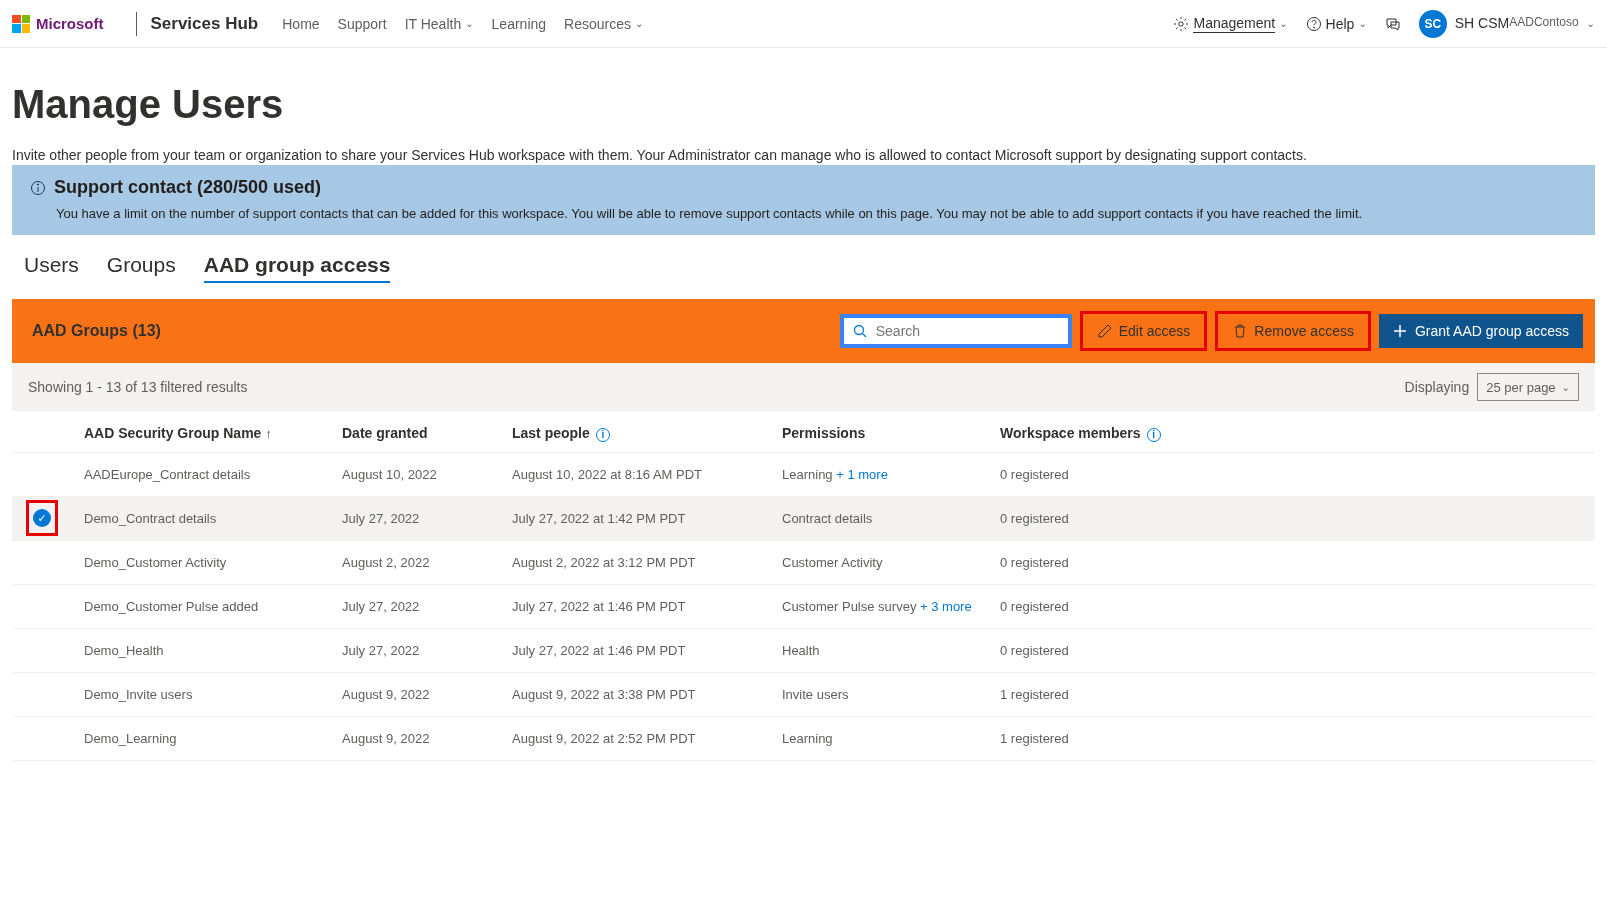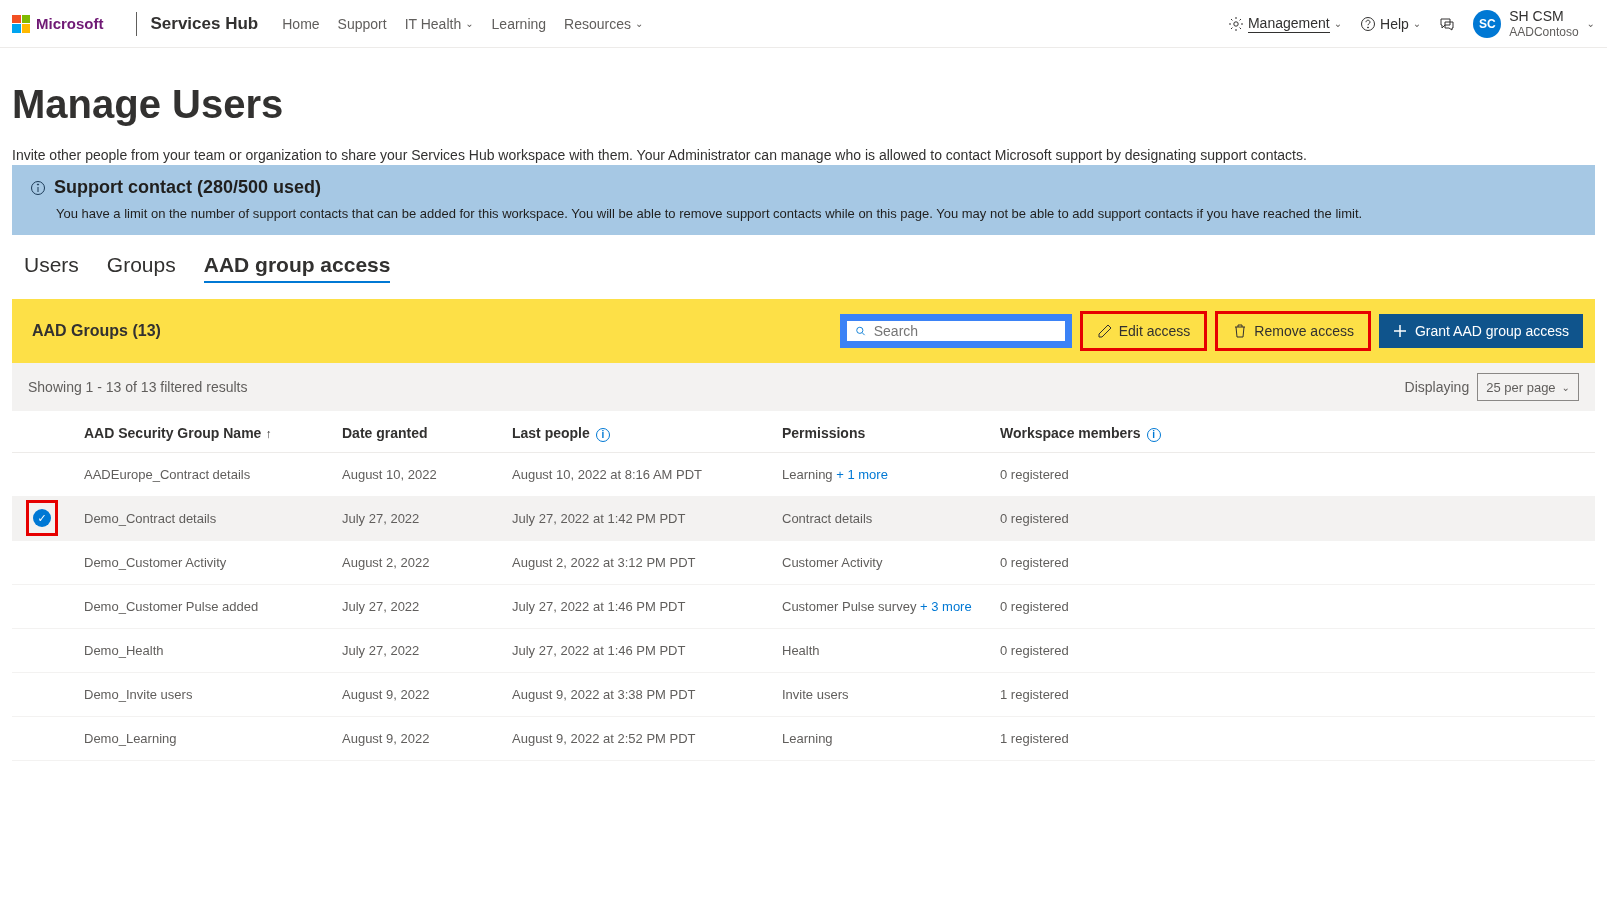--- a/index.html
+++ b/index.html
@@ -17,36 +17,36 @@
   .brand { font-size:17px; font-weight:600; }
   .nav { display:flex; gap:18px; margin-left:24px; font-size:14px; color:#605e5c; }
   .nav-item { display:flex; align-items:center; gap:4px; cursor:pointer; }
   .chev { font-size:10px; color:#605e5c; }
   .spacer { flex:1; }
   .right { display:flex; align-items:center; gap:18px; font-size:14px; color:#323130; }
   .mgmt { border-bottom:1px solid #323130; padding-bottom:1px; }
   .icon-sm { width:16px; height:16px; }
   .avatar { width:28px; height:28px; border-radius:50%; background:#0078d4; color:#fff; display:flex; align-items:center; justify-content:center; font-size:12px; font-weight:600; }
   .user-block { display:flex; align-items:center; gap:8px; }
-  .user-text { display:flex; flex-direction:column; line-height:1.2; }
+  .user-text { display:flex; line-height:1.2; }
   .user-sub { font-size:12px; color:#605e5c; }
   
   .page { padding:18px 12px 0 12px; }
   h1 { font-size:40px; font-weight:600; margin:16px 0 20px 0; }
   .sub { font-size:14px; color:#323130; margin-bottom:2px; }
   .info-banner { background:#a6c8e4; padding:12px 18px 14px 18px; margin-bottom:18px; }
   .info-title { display:flex; align-items:center; gap:8px; font-size:18px; font-weight:600; color:#201f1e; }
   .info-body { font-size:13px; color:#201f1e; margin:8px 0 0 26px; }
   .tabs { display:flex; gap:28px; font-size:21px; margin:8px 0 16px 12px; }
   .tab { color:#323130; cursor:pointer; padding-bottom:4px; }
   .tab.active { font-weight:600; border-bottom:2px solid #0078d4; }
   
-  .toolbar { display:flex; align-items:center; background:#fde047; padding:12px 12px; gap:8px; }
+  .toolbar { display:flex; align-items:center; background:#f97316; padding:12px 12px; gap:8px; }
   .tb-title { font-size:16px; font-weight:600; flex:1; padding-left:8px; }
-  .search { display:flex; align-items:center; height:34px; width:232px; border:7px solid #3b82f6; background:#fff; padding:0 8px; gap:6px; }
+  .search { display:flex; align-items:center; height:34px; width:232px; border:4px solid #3b82f6; background:#fff; padding:0 8px; gap:6px; }
   .search input { border:none; outline:none; font-size:14px; flex:1; color:#605e5c; background:transparent; }
   .tb-btn { display:flex; align-items:center; gap:6px; font-size:14px; color:#323130; height:34px; padding:0 10px; cursor:pointer; }
   .primary-btn { background:#0f548c; color:#fff; height:34px; display:flex; align-items:center; gap:8px; padding:0 14px; font-size:14px; cursor:pointer; }
   .red-box { border:3px solid #e60000; padding:2px 4px; height:40px; display:flex; align-items:center; }
   
   .results { display:flex; align-items:center; background:#f3f2f1; padding:10px 16px; font-size:14px; color:#605e5c; }
   .results .spacer{flex:1;}
   .perpage { border:1px solid #8a8886; height:28px; display:flex; align-items:center; padding:0 8px; gap:6px; font-size:13px; }
   
   .table { width:100%; }

